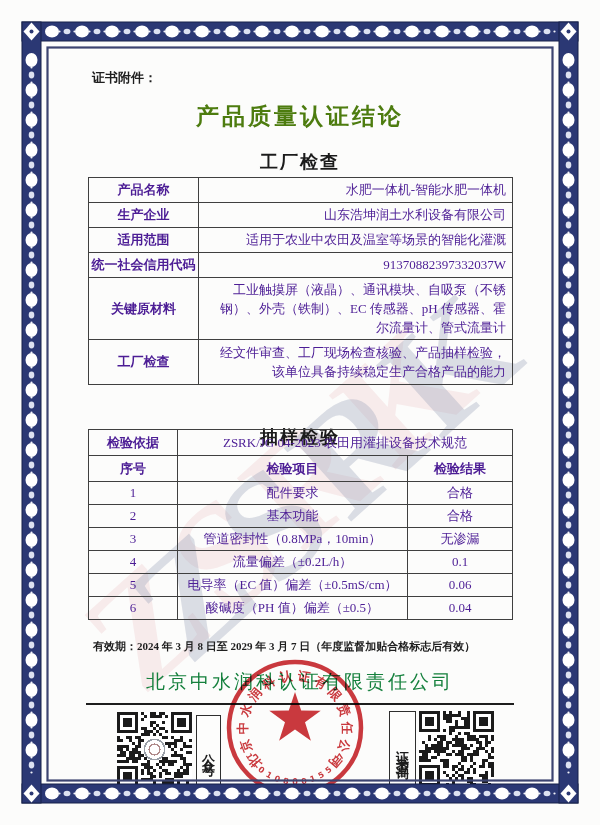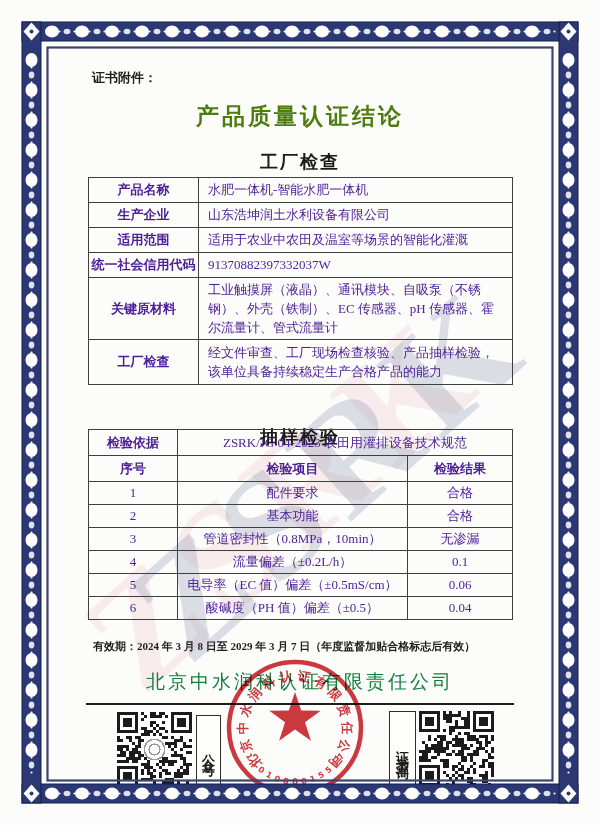--- a/index.html
+++ b/index.html
@@ -36,21 +36,21 @@
     font-size:18px;font-weight:600;letter-spacing:2px;color:#1b1b1b;
   }
   .st1{top:150px;} .st2{top:425px;text-align:center;}
   table{border-collapse:collapse;table-layout:fixed;background:transparent;}
   .tbl{position:absolute;left:88px;width:424px;}
   .tbl td{
     border:1px solid #3f3f3f;font-size:13px;color:#4c1d95;
     padding:0 6px;overflow:hidden;
   }
   .tbl .lbl{font-weight:bold;text-align:center;padding:0 2px;font-size:13px;}
-  .tbl .val{text-align:left;padding-left:9px;}
+  .tbl .val{text-align:right;padding-left:9px;}
   .tbl .ctr{text-align:center;padding:0 4px;}
   .t1{top:177px;}
   .t1 tr.h25{height:25px;} .t1 tr.h45{height:45px;}
   .t1 td.wrap{line-height:19px;padding-top:2px;padding-bottom:2px;}
   .t2{top:429px;}
   .t2 tr.h26{height:26px;} .t2 tr.h23{height:23px;}
   .validity{
     position:absolute;left:93px;top:639px;width:430px;
     font-size:11px;font-weight:bold;white-space:nowrap;letter-spacing:0;
   }

